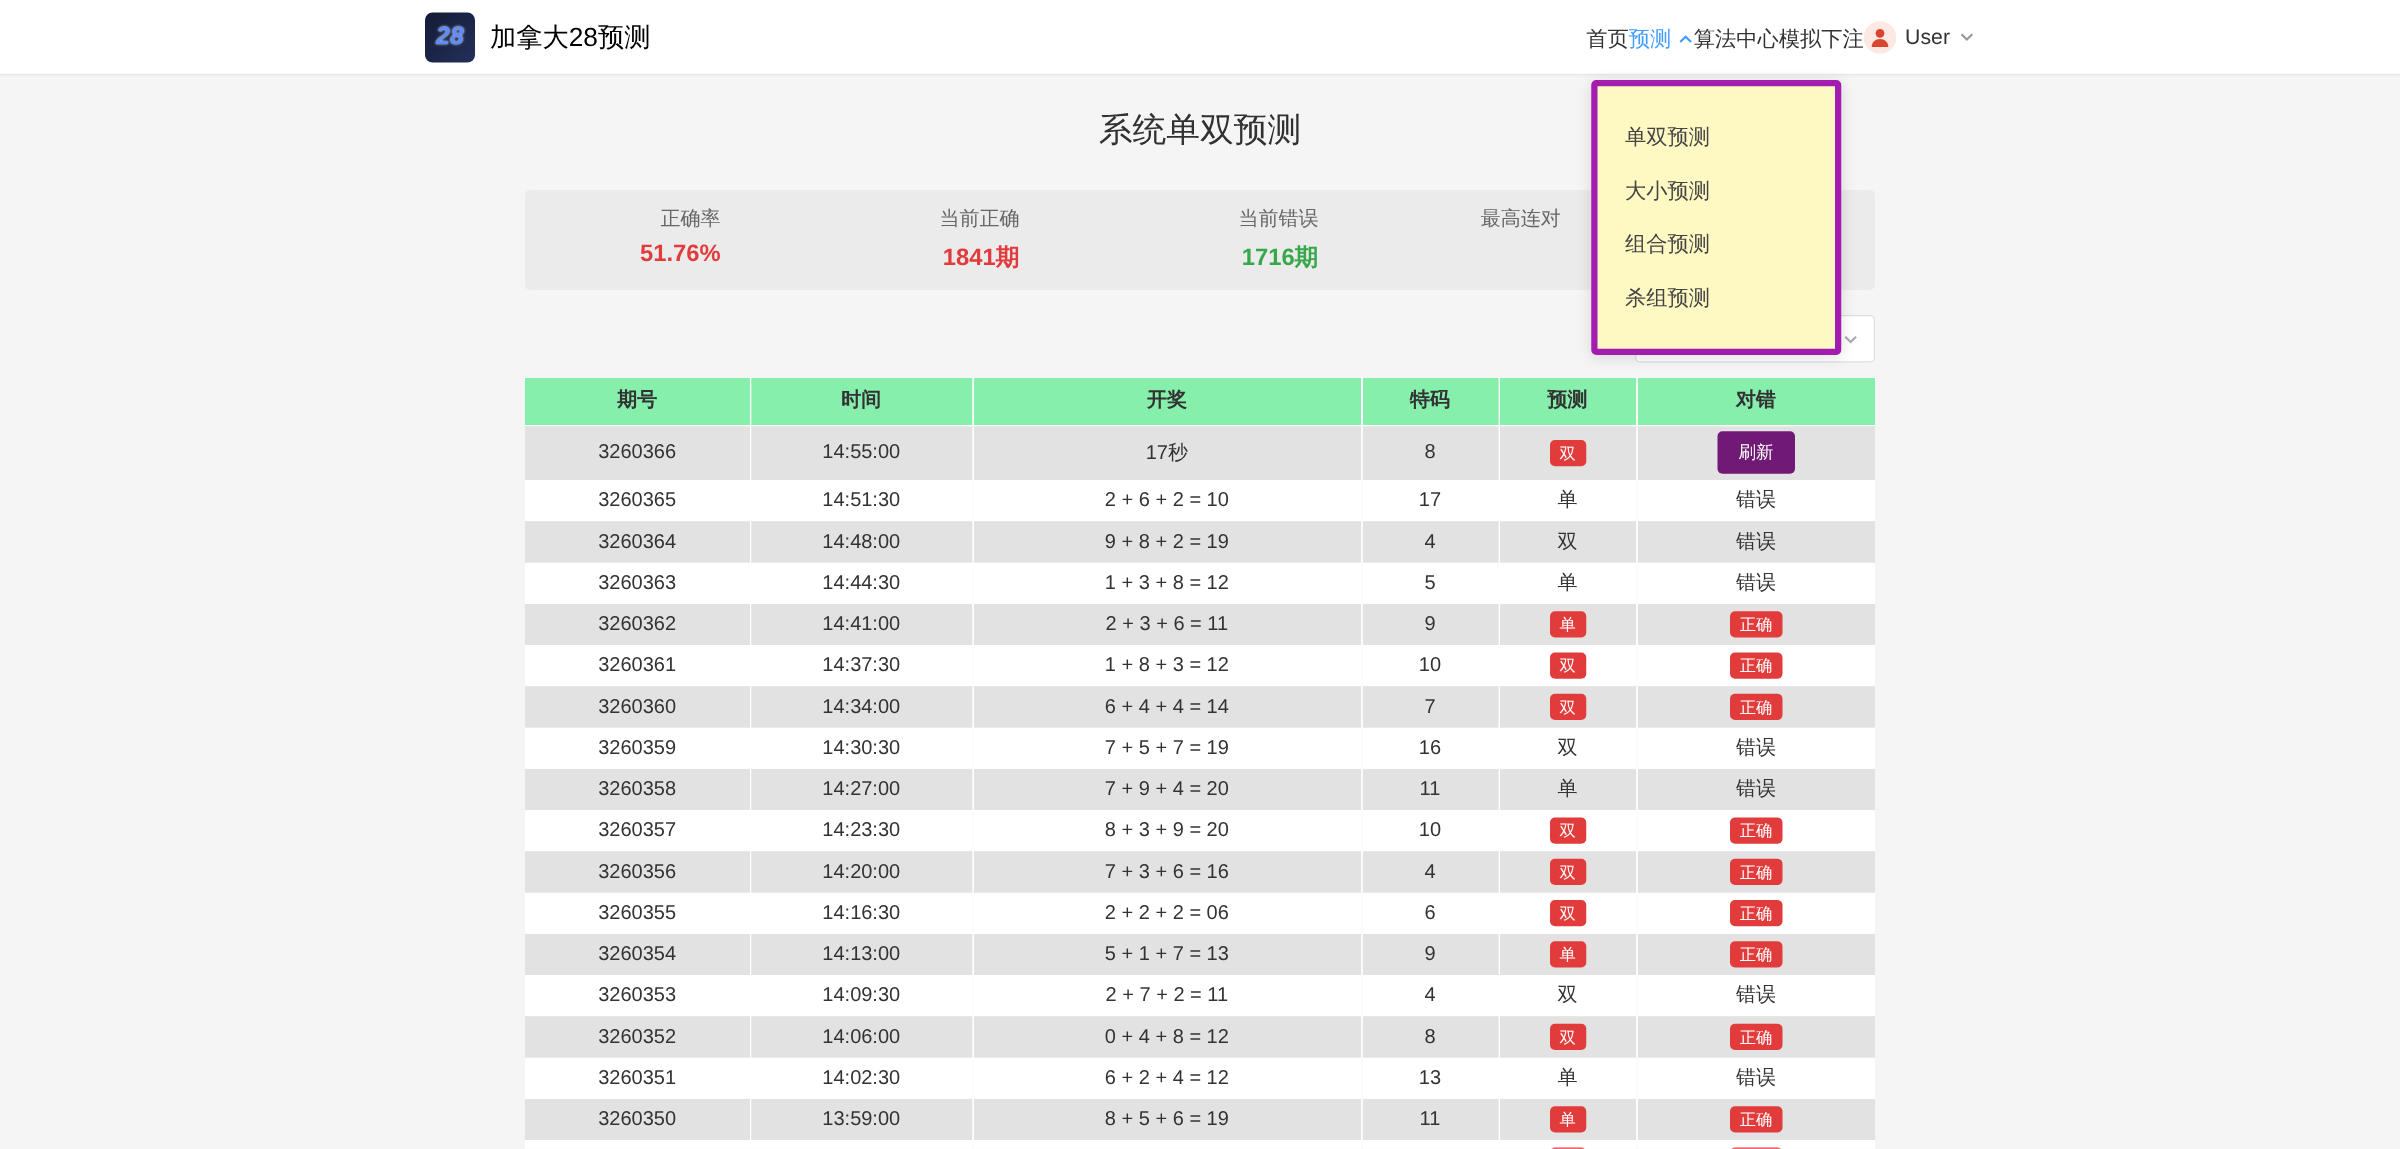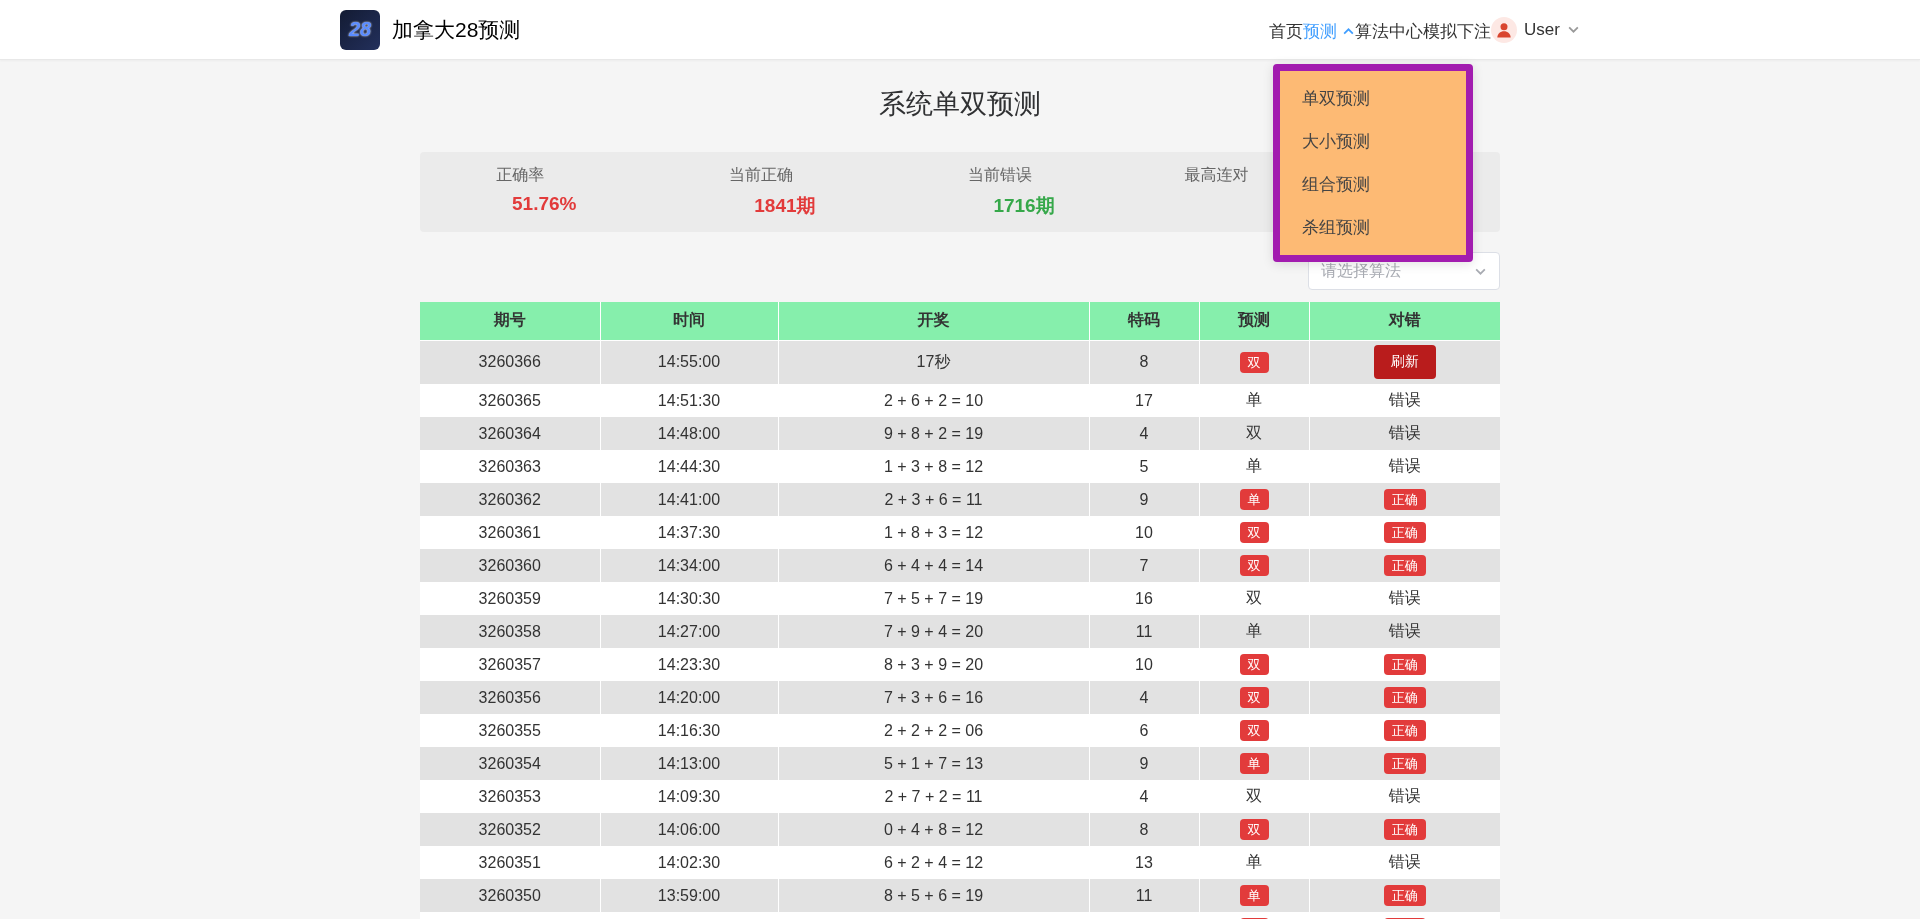--- a/index.html
+++ b/index.html
@@ -31,34 +31,34 @@
   .nav-item.active .chev { color:#409EFF; }
   .chev.up { transform:rotate(180deg); }
   .user-menu { display:inline-flex; align-items:center; gap:7px; font-size:17px; color:#333; cursor:pointer; }
   .avatar { width:26px; height:26px; border-radius:50%; background:#fde8e4;
     display:flex; align-items:center; justify-content:center; overflow:hidden; }
   .avatar svg { width:20px; height:20px; }
 
   
   .dropdown {
     position:absolute; top:44px; left:-30px; width:200px; z-index:40;
-    background:#fdba74; border:7px solid #a21caf; border-radius:4px;
-    box-shadow:0 2px 12px rgba(0,0,0,.12); padding:6px 0;
+    background:#fef9c3; border:5px solid #a21caf; border-radius:4px;
+    box-shadow:0 2px 12px rgba(0,0,0,.12); padding:19px 0;
   }
   .dropdown-item { padding:10px 22px; font-size:17px; color:#444; text-align:left; cursor:pointer; white-space:nowrap; }
 
   
   .main { width:1080px; margin:0 auto; }
   .page-title { text-align:center; font-size:27px; font-weight:500; color:#303133; margin:26px 0 30px; }
 
   .stats-bar {
     background:#ebebeb; border-radius:4px;
     display:flex; justify-content:space-between; padding:13px 44px;
   }
-  .stat { text-align:center; }
+  .stat { text-align:right; }
   .stat-label { font-size:16px; color:#666; }
   .stat-value { font-size:19px; font-weight:bold; margin-top:7px; min-height:22px;margin-left:48px; }
   .stat-value.red { color:#e23b3b; }
   .stat-value.green { color:#36a84a; }
 
   .filter-row { display:flex; justify-content:flex-end; margin:20px 0 12px; }
   .select {
     width:192px; height:38px; background:#fff; border:1px solid #dcdfe6; border-radius:4px;
     display:flex; align-items:center; justify-content:space-between; padding:0 12px; cursor:pointer;gap:20px;
   }
@@ -73,21 +73,21 @@
   td { height:33px; font-size:16px; color:#333; }
   tr.gray td { background:#e2e2e2; }
   tr.white td { background:#fff; }
   tr.current td { height:44px; }
 
   .badge {
     display:inline-block; background:#e23b3b; color:#fff; font-size:13px;
     line-height:1; padding:4px 8px; border-radius:4px;
   }
   .refresh-btn {
-    display:inline-block; background:#b91c1c; color:#fff; font-size:14px;
+    display:inline-block; background:#701a75; color:#fff; font-size:14px;
     border:none; border-radius:4px; padding:8px 17px; cursor:pointer;
   }
   .plain { color:#333; }
 </style>
 </head>
 <body>
 
 <div class="navbar">
   <div class="nav-inner">
     <div class="logo">

